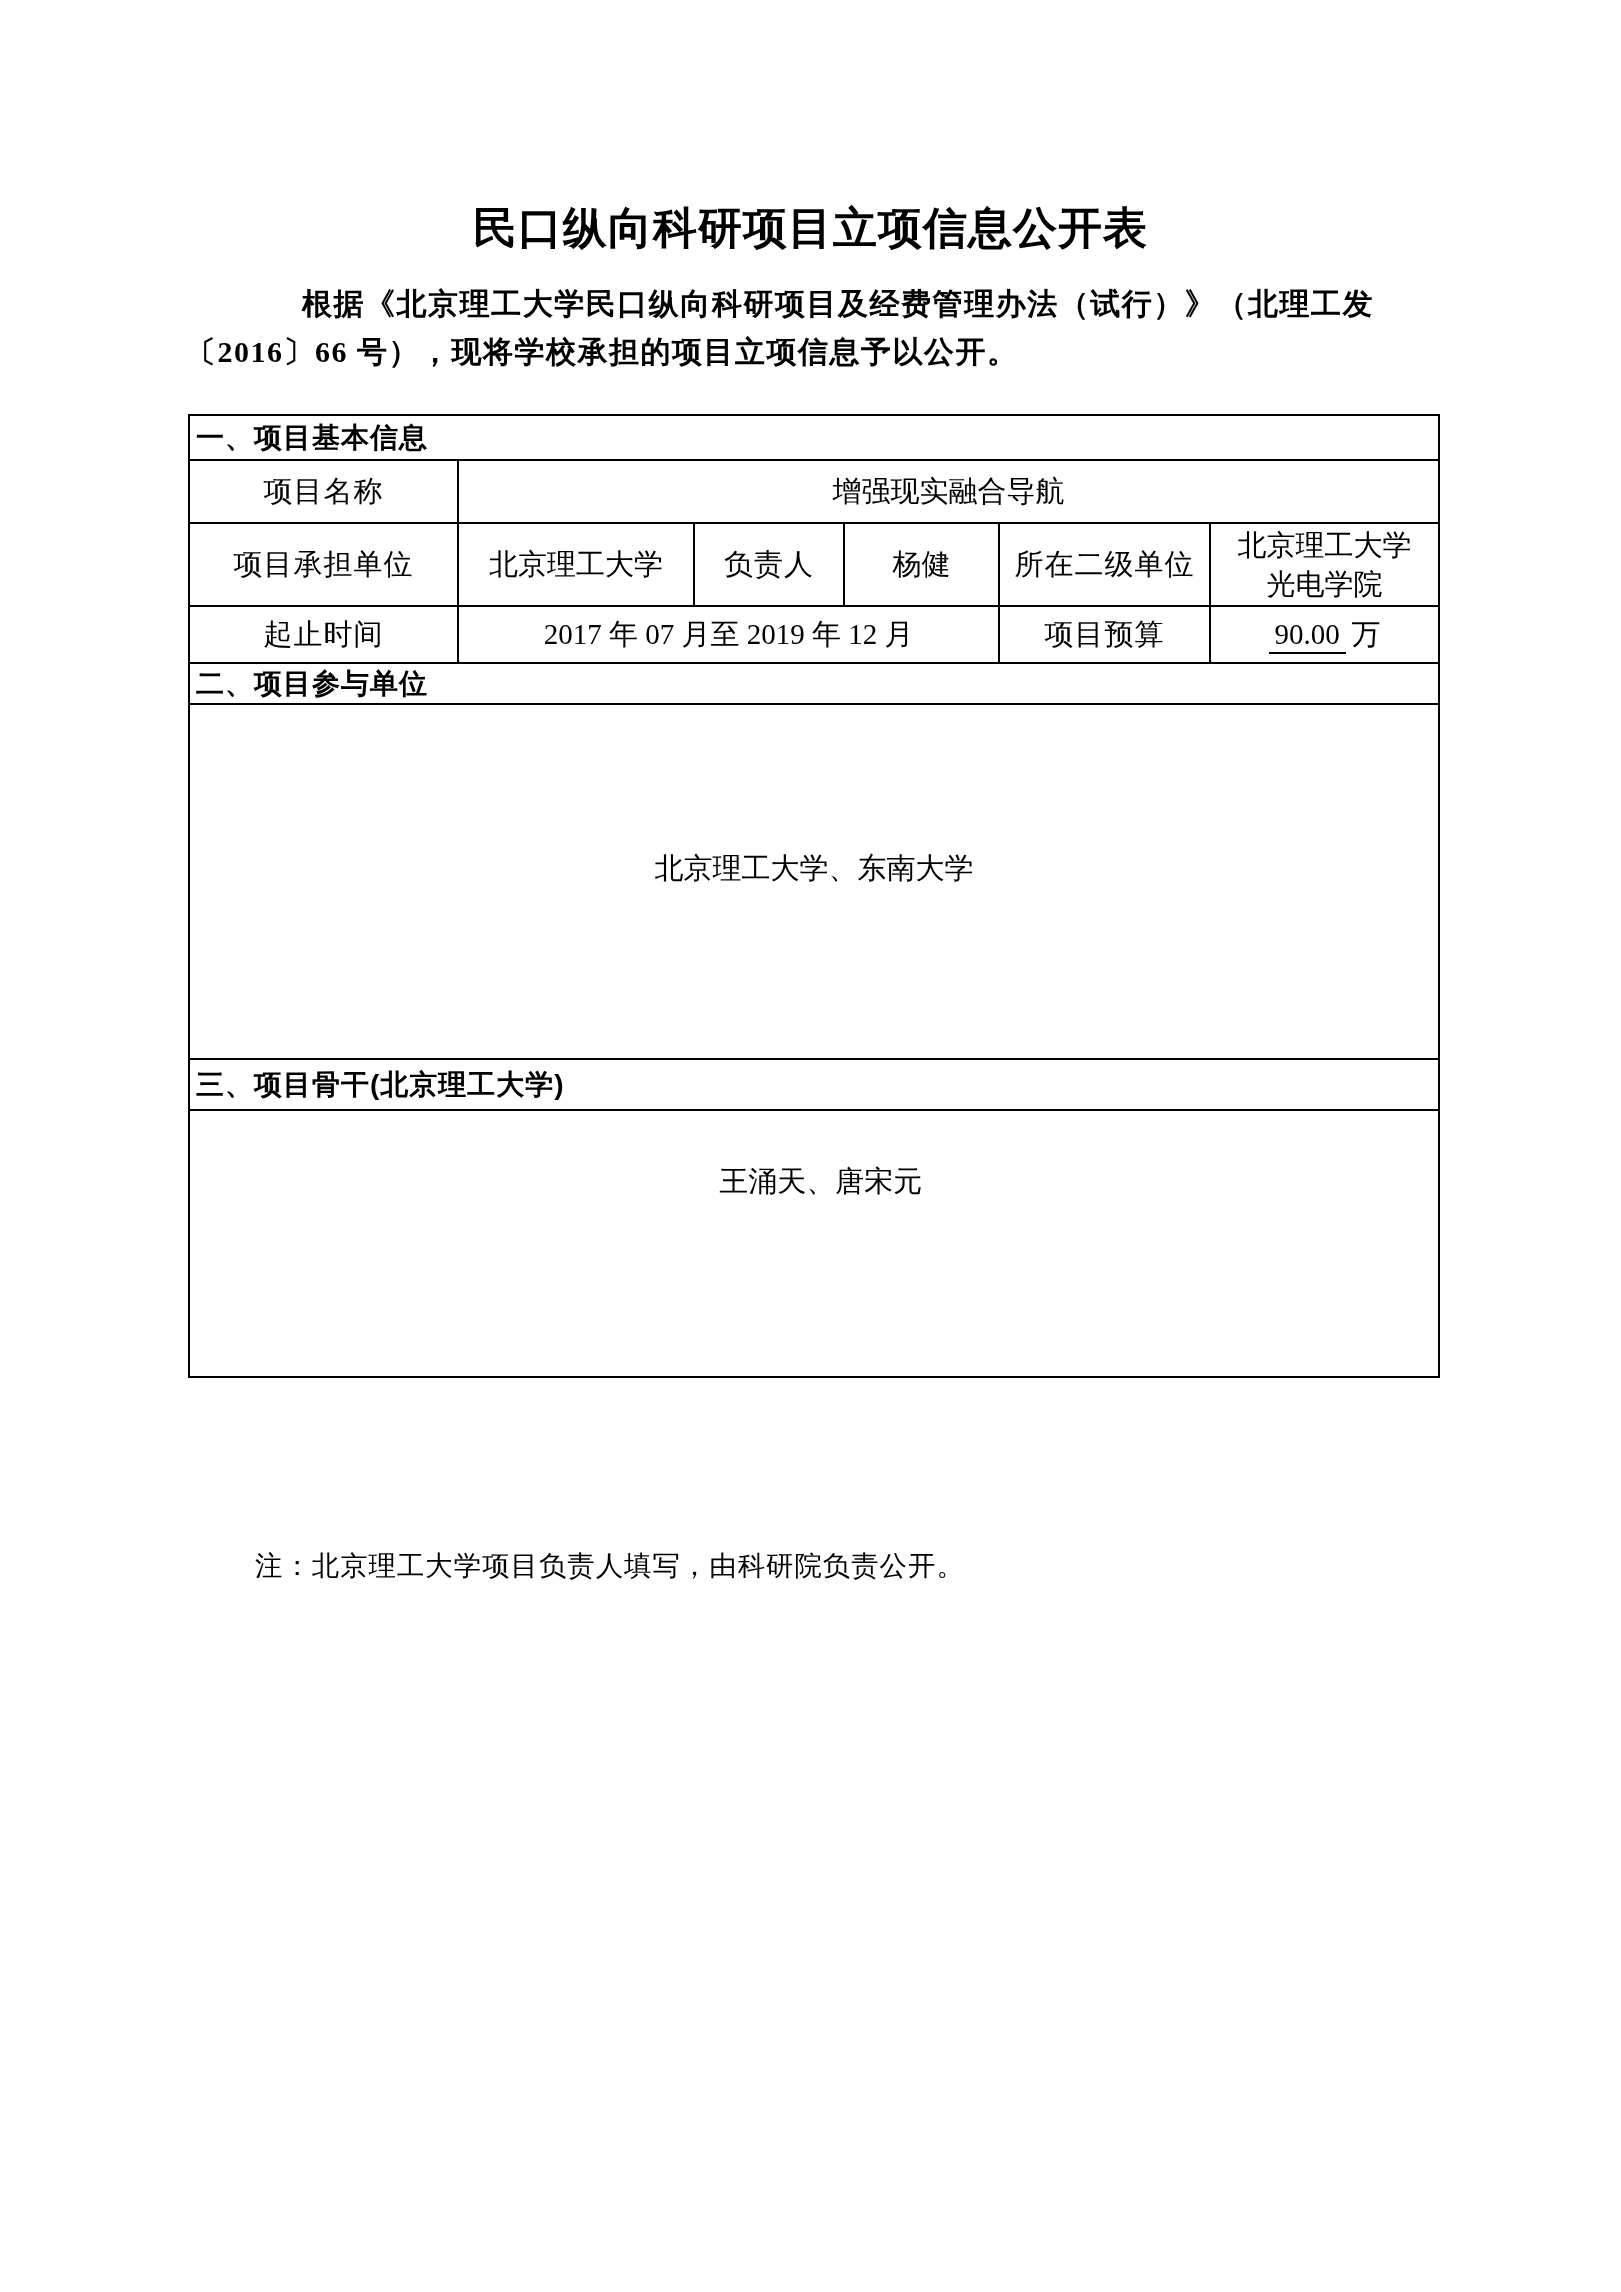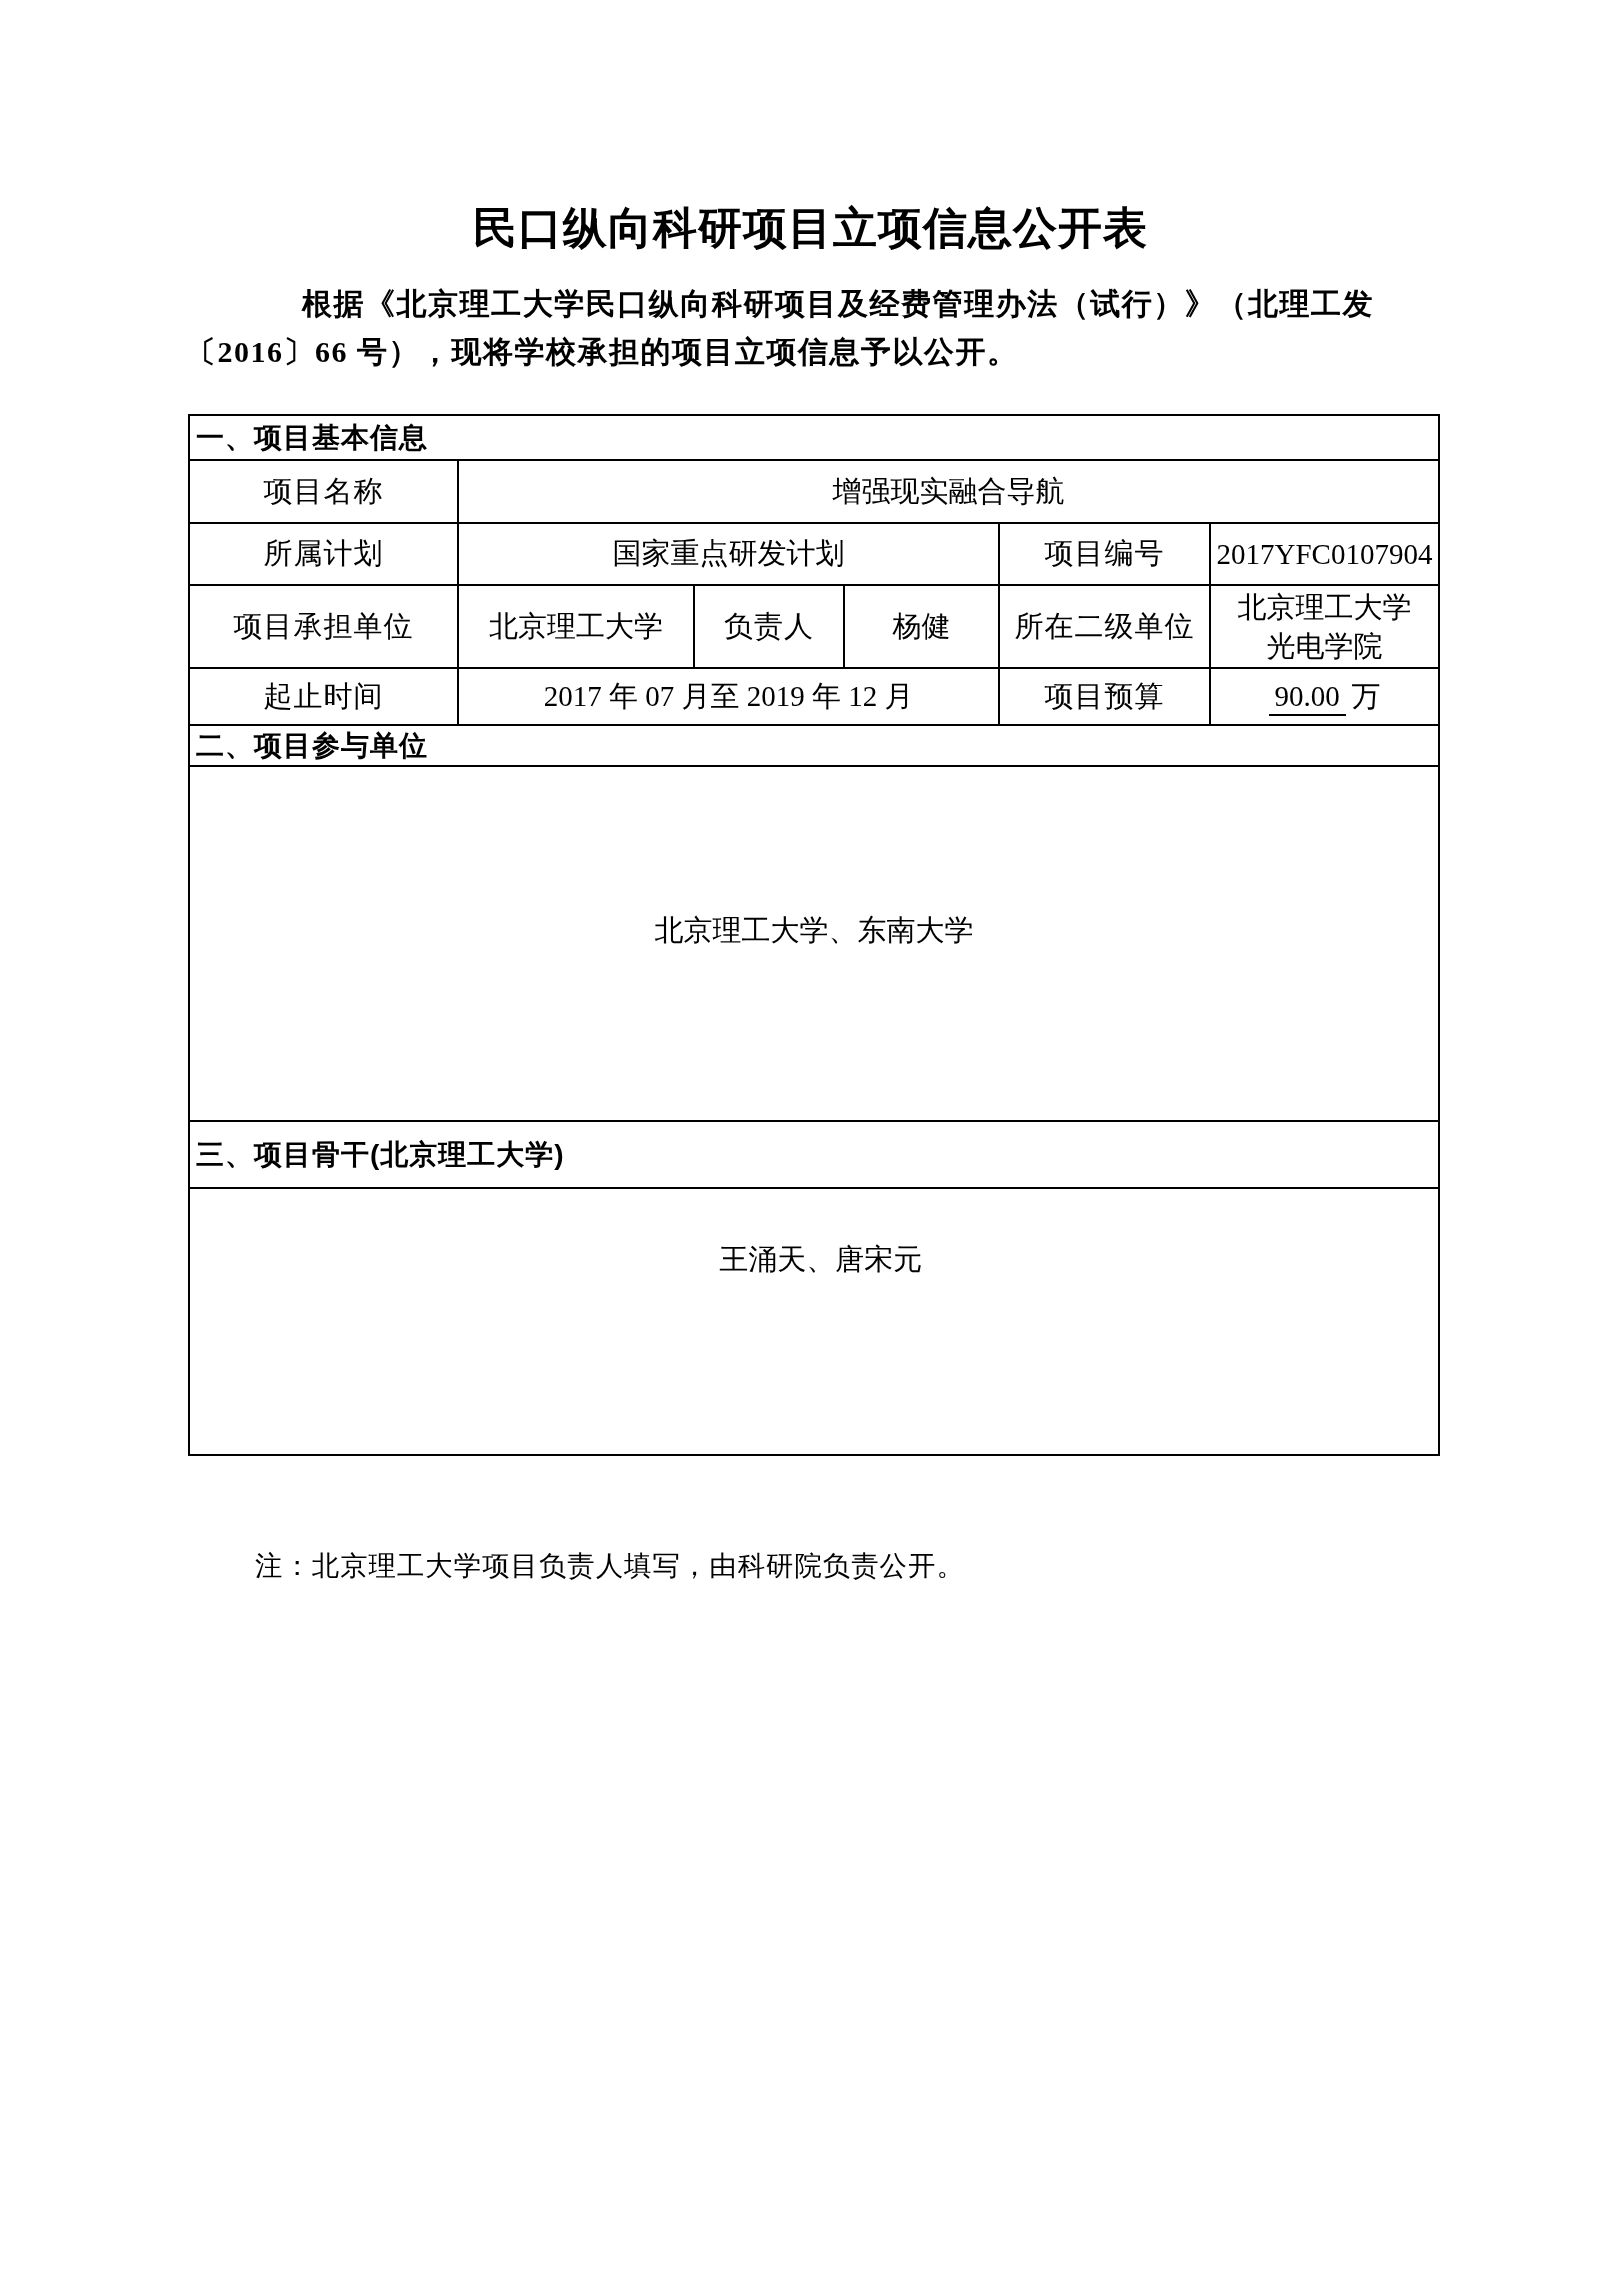--- a/index.html
+++ b/index.html
@@ -72,21 +72,21 @@
   td.bigcell.mid { vertical-align:middle; padding-bottom:25.5px;margin-left:20px; }
   td.bigcell.topalign { vertical-align:top; padding-top:51px; padding-left:13.7px; }
   .note {
     position:absolute; top:1535px; left:243px;
     margin:12px;
     font-size:27.4px; line-height:39px;
     letter-spacing:1px;
   }
   .h46{height:45px}.h64{height:63px}.h56{height:55px}.h63{height:62px}
   .h85{height:83px}.h58{height:57px}.h44{height:41px}.h362{height:355px}
-  .h52{height:67px}.h272{height:267px}
+  .h52{height:51px}.h272{height:267px}
 </style>
 </head>
 <body>
 
 <div class="page">
 
   <h1 class="title">民口纵向科研项目立项信息公开表</h1>
 
   <p class="intro">根据《北京理工大学民口纵向科研项目及经费管理办法（试行）》（北理工发〔2016〕66 号），现将学校承担的项目立项信息予以公开。</p>
 
@@ -99,26 +99,20 @@
         <col style="width:211px">
         <col style="width:229px">
     </colgroup>
     <tbody>
       <tr class="sec h46">
         <td colspan="6">一、项目基本信息</td>
       </tr>
       <tr class="h64">
         <td class="lbl">项目名称</td>
         <td colspan="5">增强现实融合导航</td>
-      </tr>
-      <tr class="h63">
-        <td class="lbl">所属计划</td>
-        <td colspan="3">国家重点研发计划</td>
-        <td class="lbl">项目编号</td>
-        <td class="code">2017YFC0107904</td>
       </tr>
       <tr class="h85">
         <td class="lbl">项目承担单位</td>
         <td>北京理工大学</td>
         <td class="lbl">负责人</td>
         <td>杨健</td>
         <td class="lbl">所在二级单位</td>
         <td class="twoline">
           <span>北京理工大学</span>
           <span>光电学院</span>

